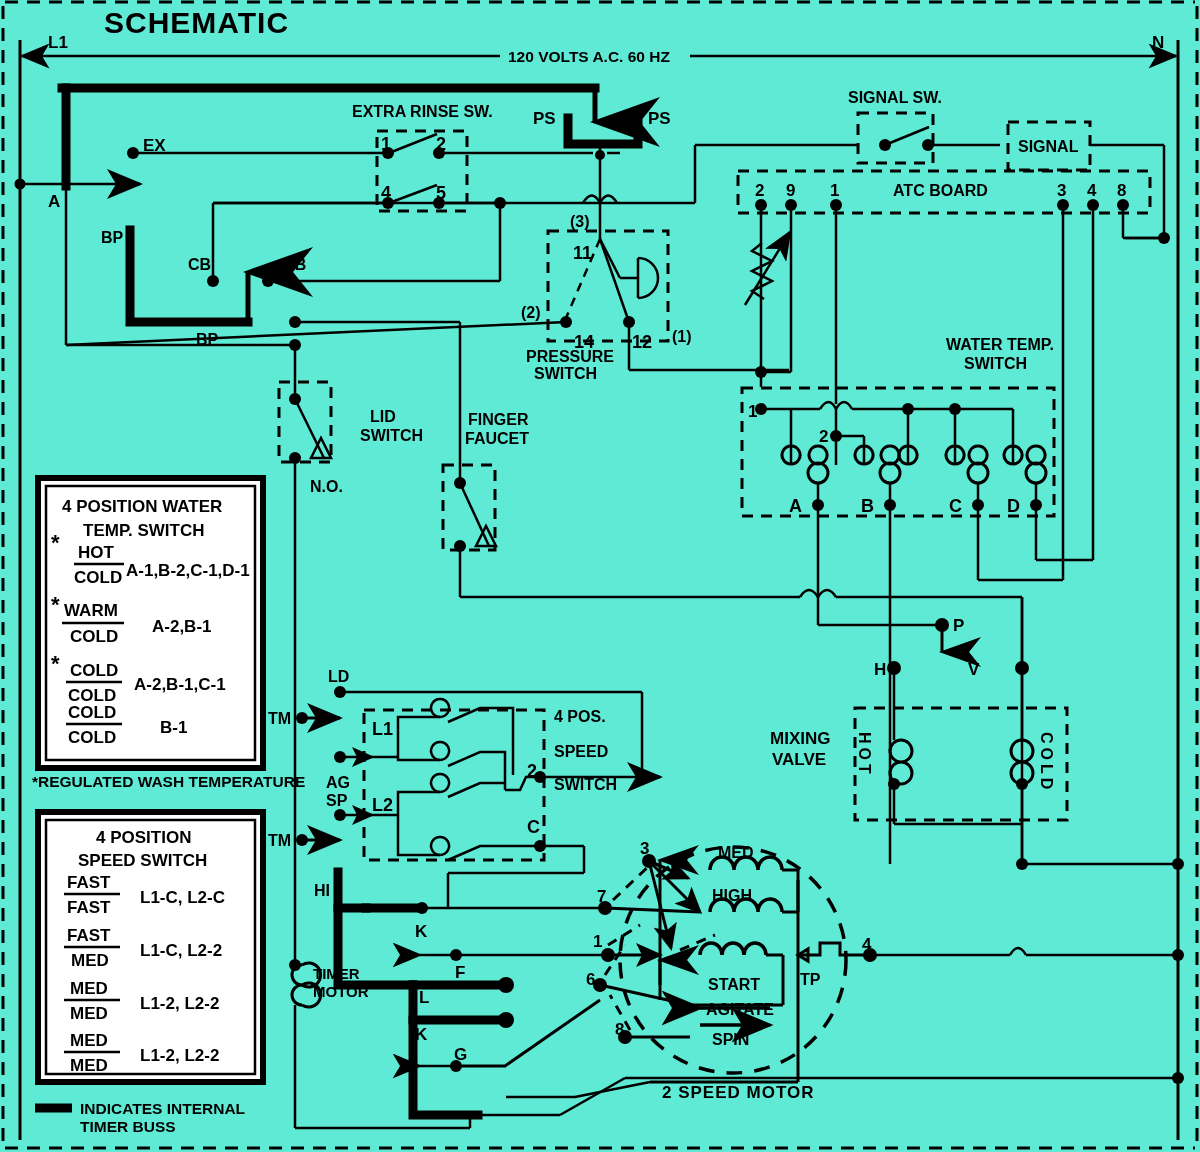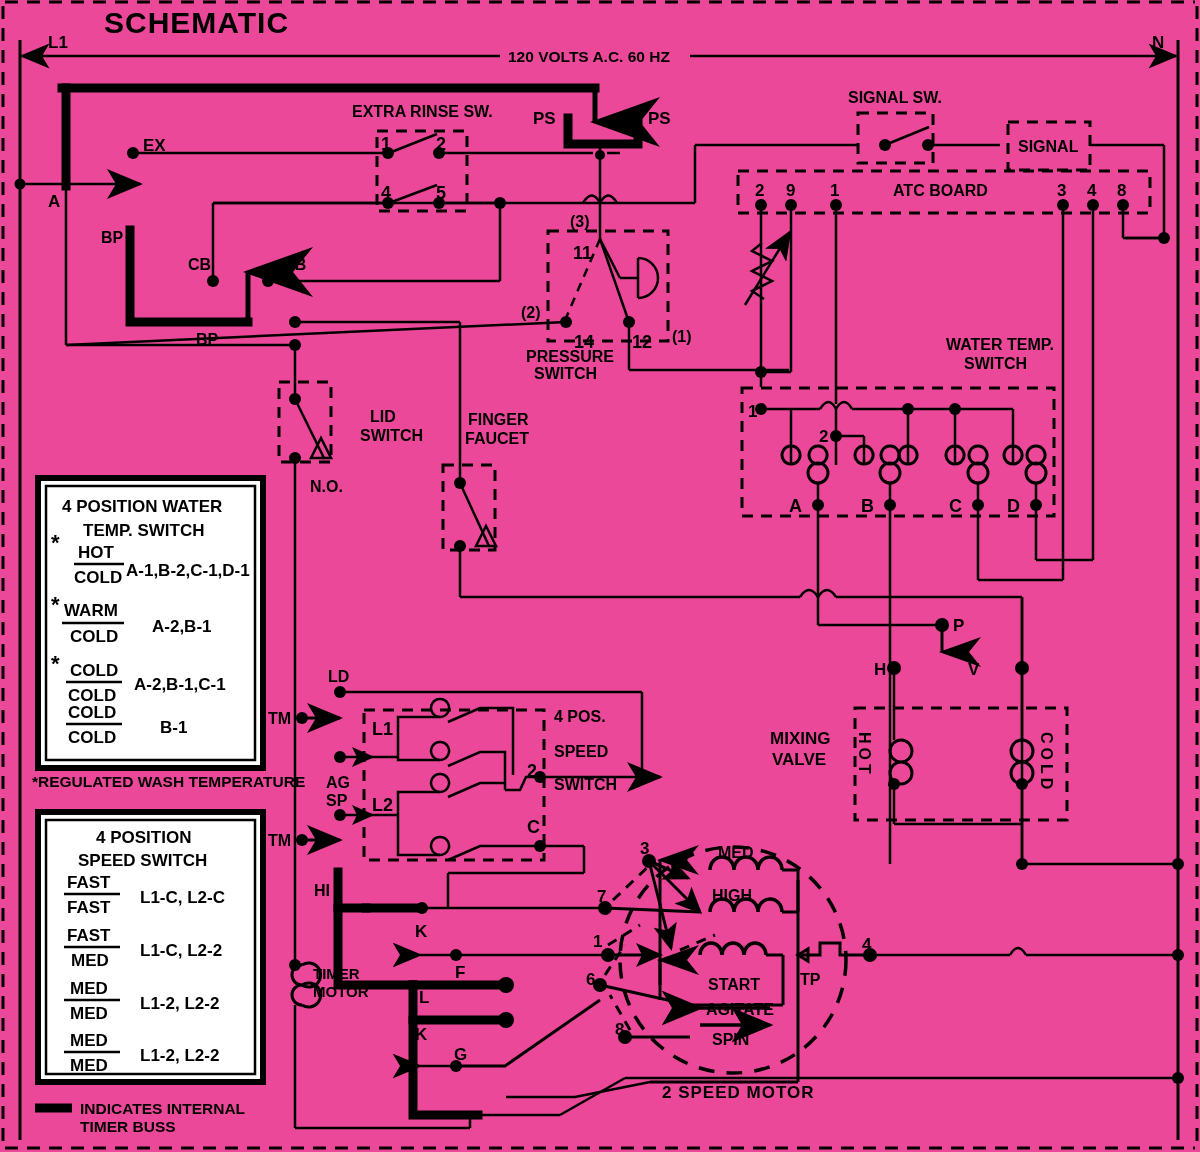--- a/index.html
+++ b/index.html
@@ -1,17 +1,17 @@
 <!DOCTYPE html>
 <html><head>
 <meta charset="utf-8">
 <style>
   html,body{margin:0;padding:0;background:#ffffff;}
   body{width:1200px;height:1152px;font-family:"Liberation Sans",sans-serif;}
-  #root{position:relative;width:1200px;height:1152px;overflow:hidden;background:#ec4899;}
+  #root{position:relative;width:1200px;height:1152px;overflow:hidden;background:#5eead4;}
   svg{position:absolute;left:0;top:0;}
   .lbl{font-family:"Liberation Sans",sans-serif;font-weight:bold;fill:#000;}
 </style>
 </head>
 <body>
 
 <div id="root">
 <svg width="1200" height="1152" viewBox="0 0 1200 1152">
   <defs>
     <marker id="arrR" markerWidth="12" markerHeight="10" refX="11" refY="5" orient="auto">

